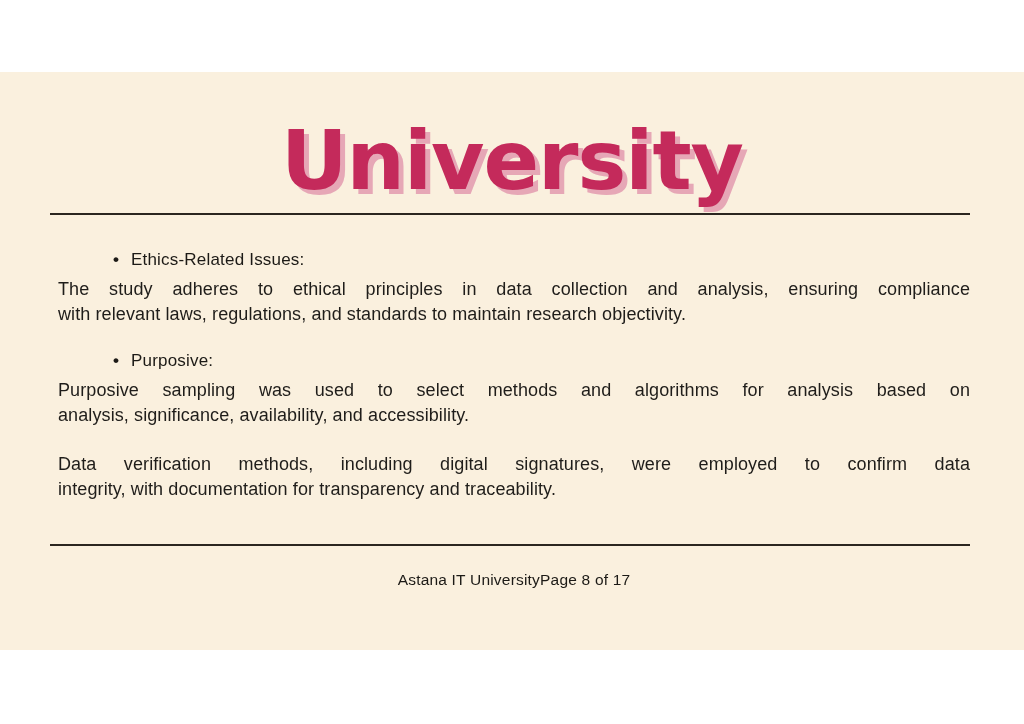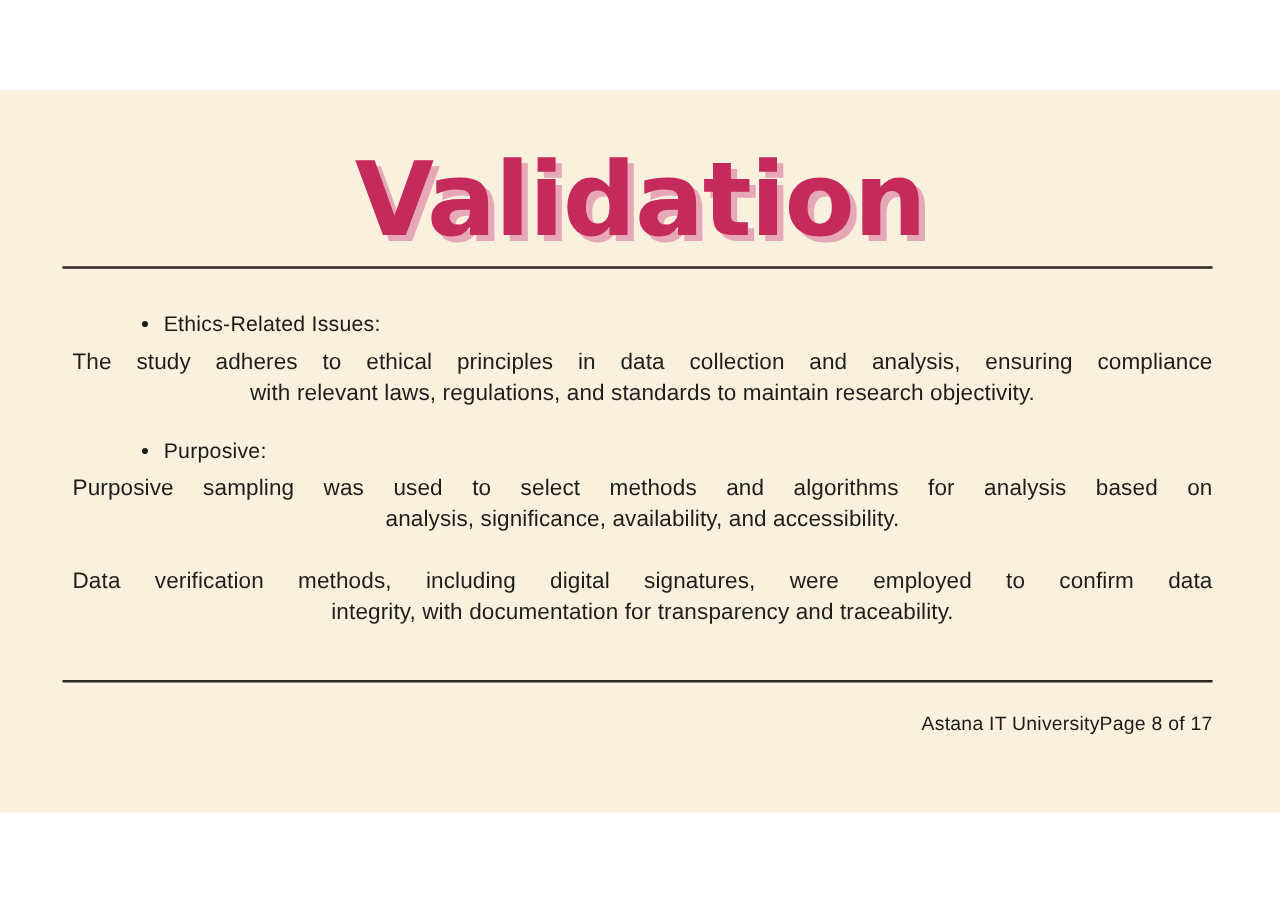--- a/index.html
+++ b/index.html
@@ -62,46 +62,46 @@
     font-weight: 700;
     font-size: 17px;
   }
   .bullet-heading .bold { font-weight: 400; letter-spacing: 0.2px; }
   .bullet-heading .normal { font-weight: 400; }
   .line {
     margin: 0;
     font-size: 18px;
     line-height: 25px;
     color: #1f1d1a;
-    text-align: center;
+    text-align: left;
     letter-spacing: 0.1px;
   }
   .justify-full {
     text-align: justify;
     text-align-last: justify;
   }
   .footer {
     position: absolute;
     left: 58px; right: 54px; top: 498px;
     display: flex;
-    justify-content: flex-end;
+    justify-content: center;
     align-items: baseline;
     font-size: 15.5px;
     line-height: 20px;
     color: #1c1a16;
     letter-spacing: 0.2px;
   }
 </style>
 </head>
 <body>
 
 <div class="canvas">
   <div class="slide">
 
-    <h1 class="title">Validation</h1>
+    <h1 class="title">University</h1>
 
     <div class="rule rule-top"></div>
 
     <div class="content">
 
       <div class="block">
         <div class="bullet-heading">
           <span class="dot">•</span><span class="bold">Ethics-Related Issues:</span><span class="normal"></span>
         </div>
         <p class="line justify-full">The study adheres to ethical principles in data collection and analysis, ensuring compliance</p>

